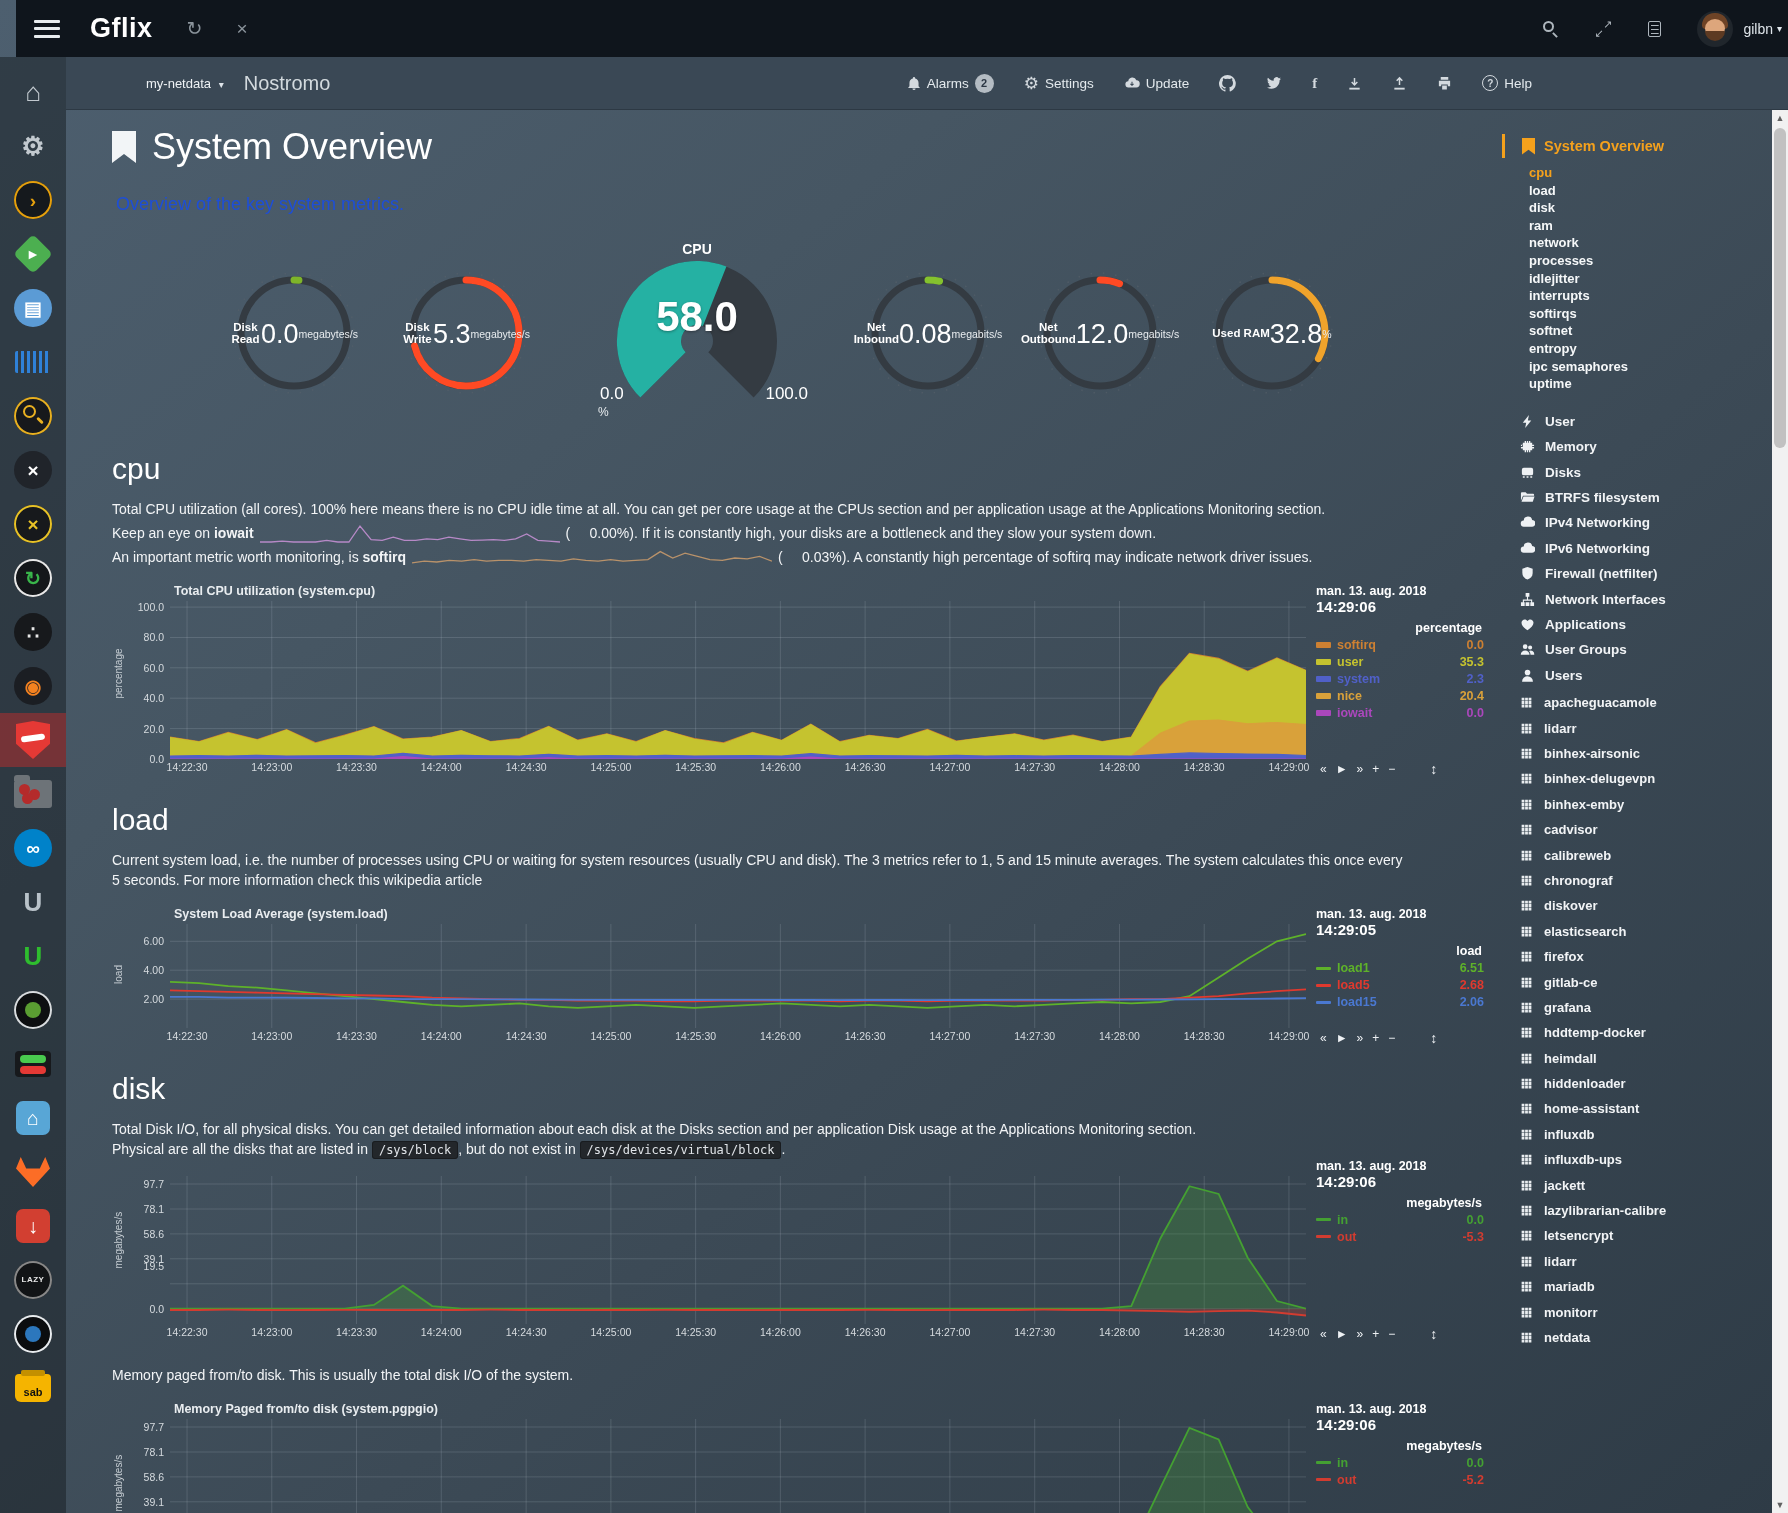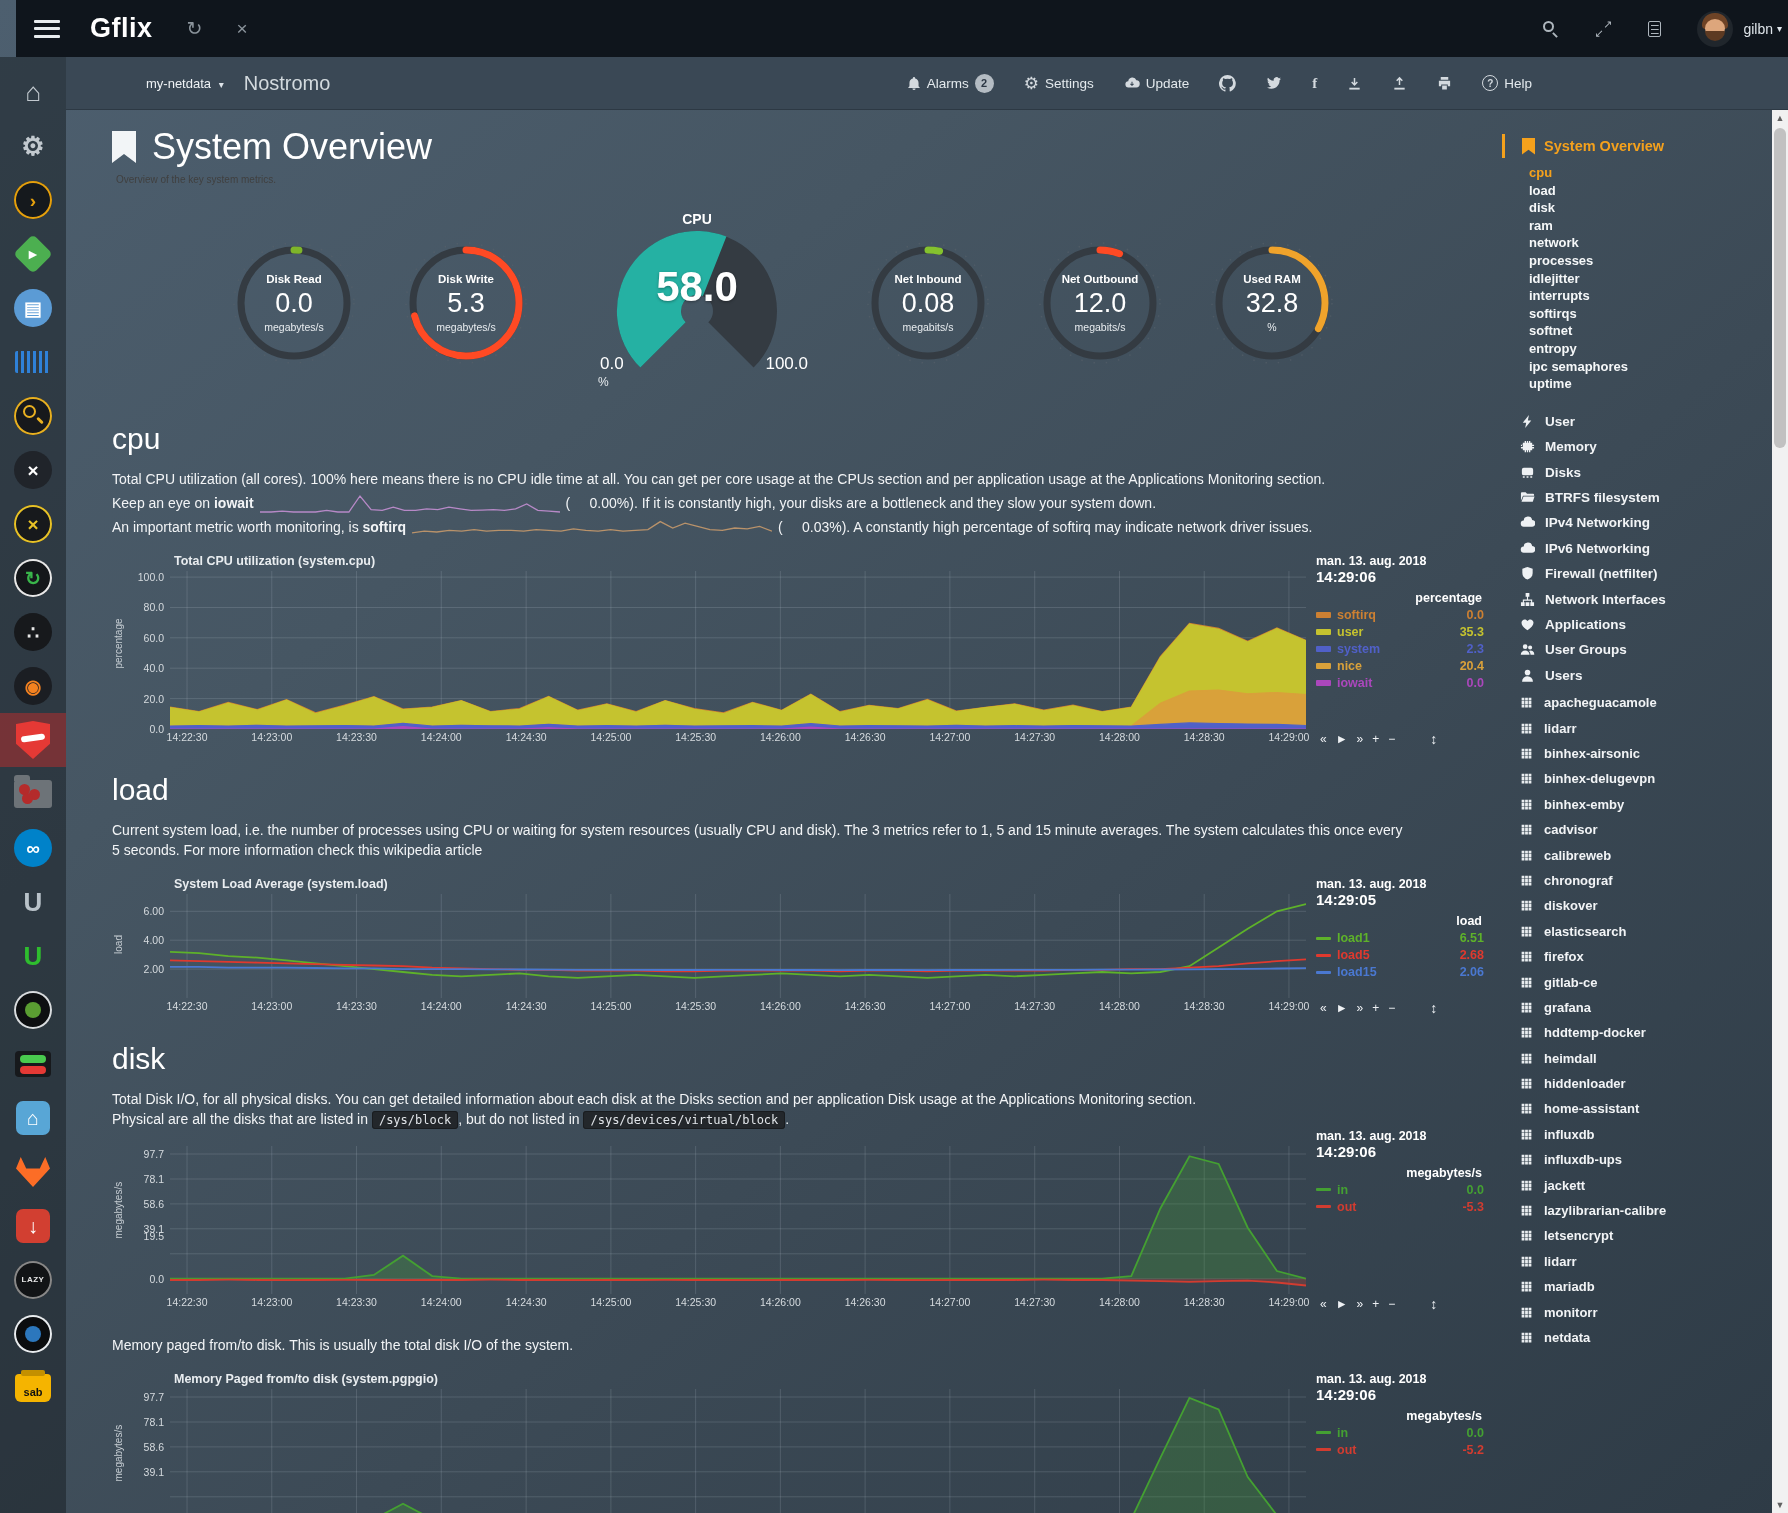--- a/index.html
+++ b/index.html
@@ -68,26 +68,26 @@
   .rail-tanuki{width:34px;height:30px;clip-path:polygon(0 38%,14% 0,30% 38%,70% 38%,86% 0,100% 38%,50% 100%)}
   .rail-sab{width:36px;height:28px;border-radius:4px 4px 6px 6px;position:relative;display:flex;align-items:flex-end;justify-content:center}
   .rail-sab::before{content:"";position:absolute;top:-4px;left:6px;width:24px;height:6px;background:inherit;border-radius:2px;filter:brightness(.8)}
   .sab-t{font-size:11px;font-weight:bold;line-height:1.6}
 
   
   .main{position:absolute;left:66px;top:110px;width:1434px;height:1403px;padding:16px 26px 0 46px;overflow:hidden}
   .page-head{display:flex;align-items:center;gap:16px}
   .bookmark{width:24px;height:32px;background:#f2f5f7;clip-path:polygon(0 0,100% 0,100% 100%,50% 72%,0 100%)}
   .page-title{color:#fff;font-size:36px;font-weight:400}
-  .page-sub{color:#404040;font-size:10px;margin:6px 0 0 4px}
+  .page-sub{color:#1d4ed8;font-size:18px;margin:26px 0 0 4px}
 
   .gauges-row{display:flex;align-items:flex-start;gap:44px;margin:26px 0 0 118px;height:185px}
   .gauge{position:relative;width:128px;height:128px;margin-top:28px}
   .gauge svg{position:absolute;left:0;top:0}
-  .g-inner{position:absolute;left:0;top:0;width:128px;height:128px;display:flex;flex-direction:column;align-items:center;justify-content:center;text-align:center}
+  .g-inner{position:absolute;left:0;top:0;width:128px;height:128px;display:flex;align-items:center;justify-content:center;text-align:center}
   .g-label{color:#fff;font-size:11.5px;font-weight:bold}
   .g-value{color:#fff;font-size:27px;margin-top:3px}
   .g-units{color:#e8ecef;font-size:10.5px;margin-top:2px}
   .cpu-gauge{position:relative;width:230px;height:185px;margin:0 8px}
   .cpu-title{color:#fff;font-size:14px;font-weight:bold;text-align:center}
   .cpu-value{position:absolute;left:0;top:52px;width:100%;text-align:center;color:#fff;font-size:42px;font-weight:bold;text-shadow:0 1px 3px rgba(0,0,0,.35)}
   .cpu-min{position:absolute;left:18px;top:143px;color:#fff;font-size:17px}
   .cpu-max{position:absolute;right:4px;top:143px;color:#fff;font-size:17px}
   .cpu-units{position:absolute;left:16px;top:164px;color:#e8ecef;font-size:12px}
 
@@ -633,21 +633,21 @@
           <span>►</span>
           <span>»</span>
           <span>+</span>
           <span>−</span>
           <span class="resize">↕</span>
         </div>
       </div>
     </div>
 
   <h2 class="sec-head">disk</h2>
-  <p class="para"><span>Total Disk I/O, for all physical disks. You can get detailed information about each disk at the Disks section and per application Disk usage at the Applications Monitoring section.</span><br><span>Physical are all the disks that are listed in </span><kbd>/sys/block</kbd><span>, but do not listed in </span><kbd>/sys/devices/virtual/block</kbd><span>.</span></p>
+  <p class="para"><span>Total Disk I/O, for all physical disks. You can get detailed information about each disk at the Disks section and per application Disk usage at the Applications Monitoring section.</span><br><span>Physical are all the disks that are listed in </span><kbd>/sys/block</kbd><span>, but do not exist in </span><kbd>/sys/devices/virtual/block</kbd><span>.</span></p>
   <div id="chart-disk" class="chart-block">
       <div class="chart-body">
         <div class="ylab">
           <span>megabytes/s</span>
         </div>
         <div class="yticks" style="height:148px">
           <span style="top:2px">97.7</span>
           <span style="top:27px">78.1</span>
           <span style="top:52px">58.6</span>
           <span style="top:77px">39.1</span>

